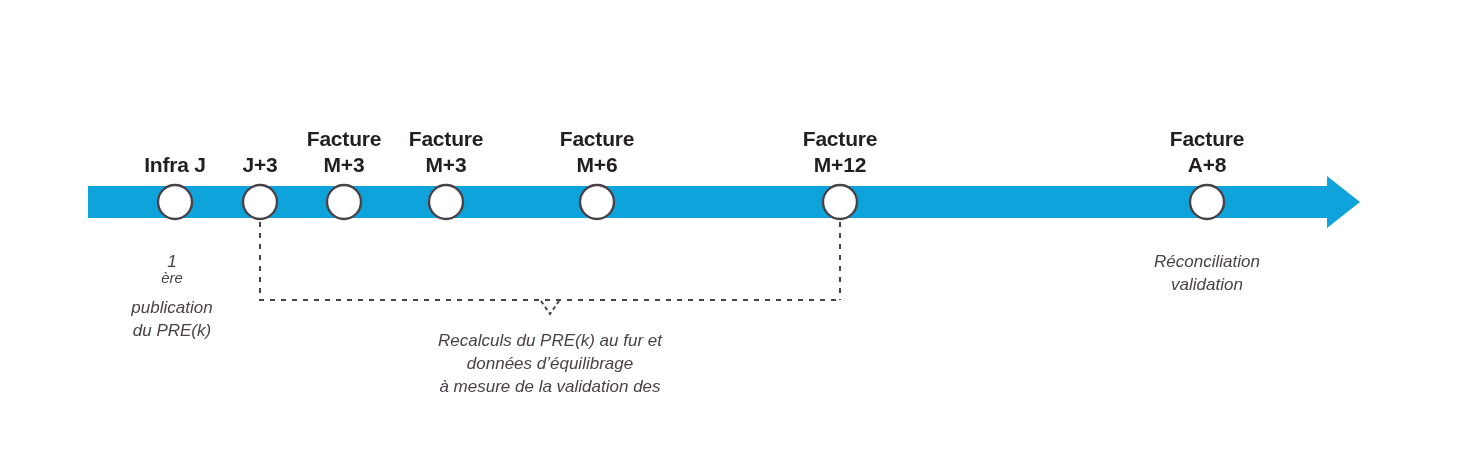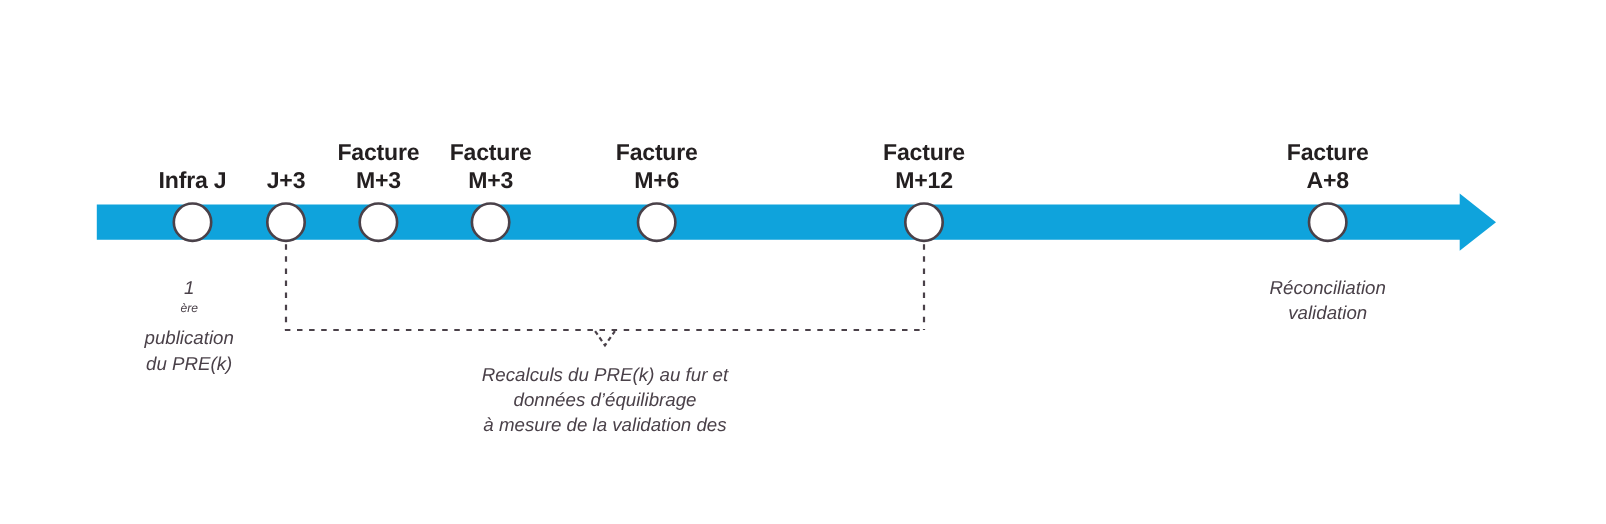--- a/index.html
+++ b/index.html
@@ -53,21 +53,21 @@
     font-size: 17px;
     line-height: 23px;
     color: #4a4149;
     white-space: nowrap;
     transform: translateX(-50%);
   }
   .note span {
     display: block;
   }
   .note sup {
-    font-size: 11px;
+    font-size: 15px;
     font-style: italic;
     vertical-align: super;
     line-height: 0;
   }
 </style>
 </head>
 <body>
 
 <div id="timeline-figure">
 

